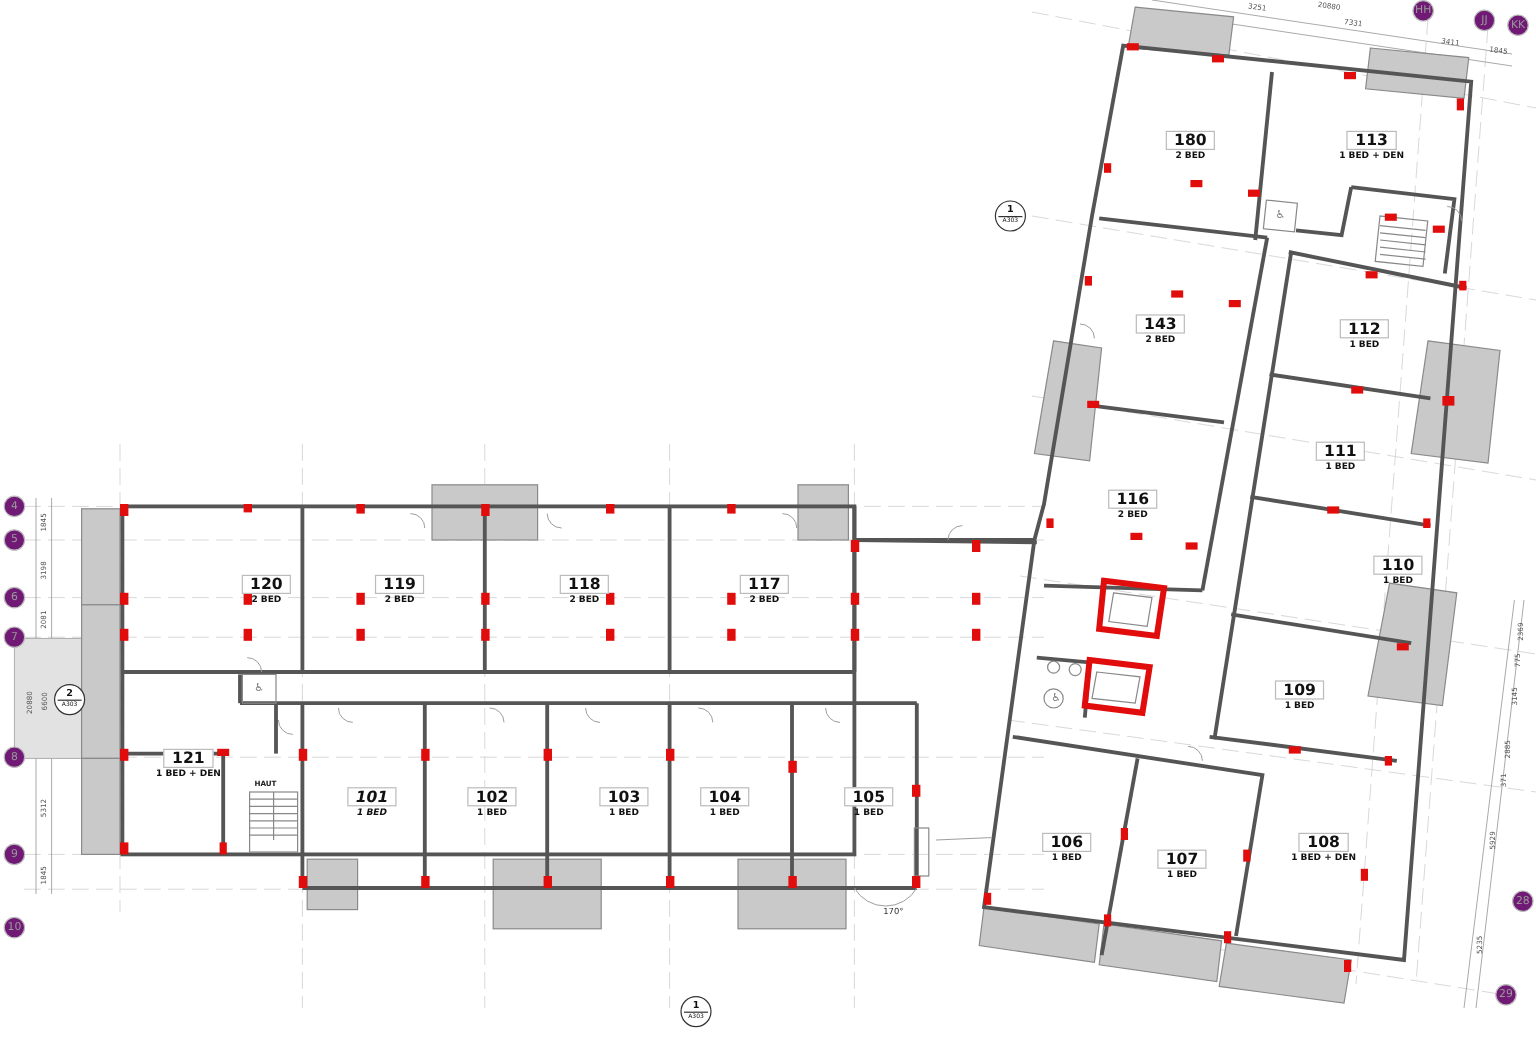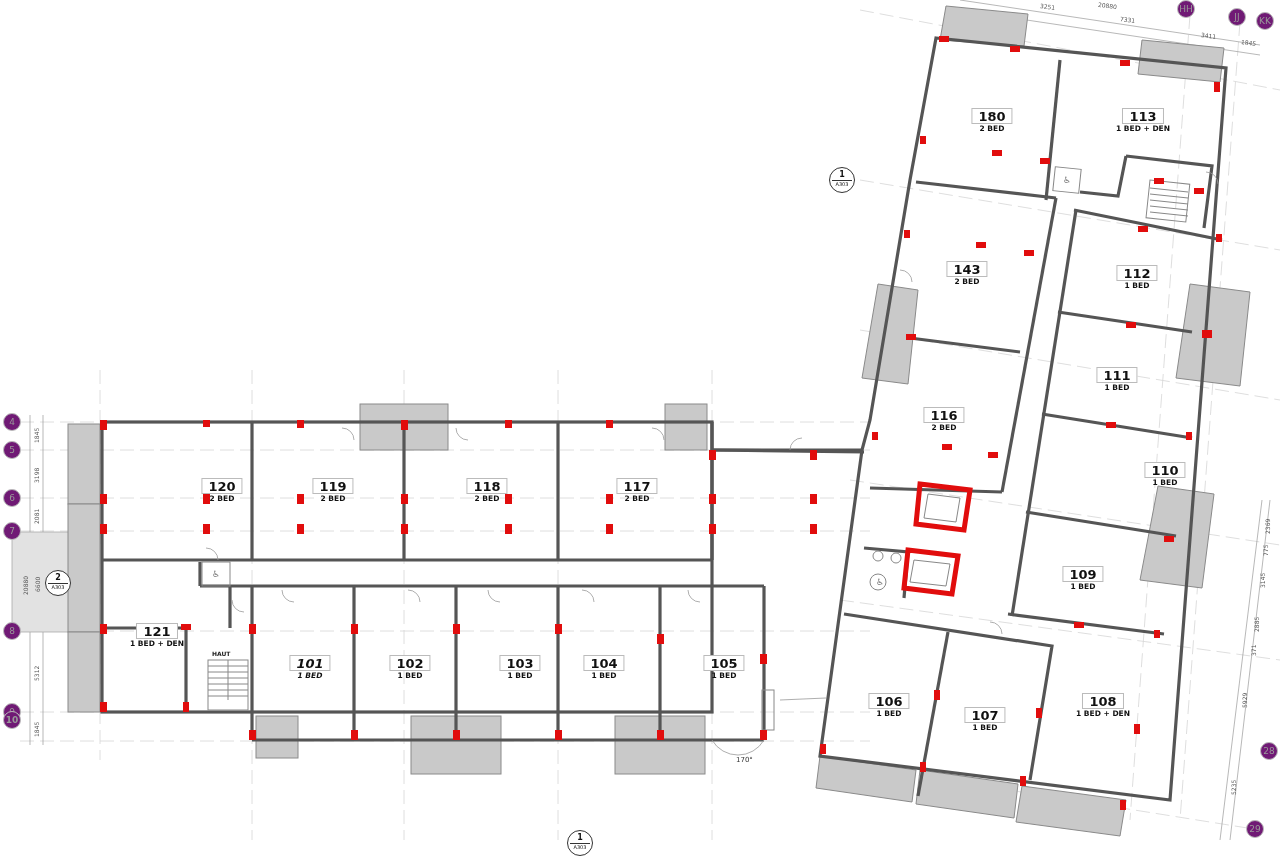--- a/index.html
+++ b/index.html
@@ -289,21 +289,21 @@
   <div class="room-tag" style="left:944px;top:407px;"><span class="room-num">116</span><span class="room-type">2 BED</span></div>
 </div>
 
 <div>
   <div class="grid-bubble" style="left:12px;top:422px;">4</div>
   <div class="grid-bubble" style="left:12px;top:450px;">5</div>
   <div class="grid-bubble" style="left:12px;top:498px;">6</div>
   <div class="grid-bubble" style="left:12px;top:531px;">7</div>
   <div class="grid-bubble" style="left:12px;top:631px;">8</div>
   <div class="grid-bubble" style="left:12px;top:712px;">9</div>
-  <div class="grid-bubble" style="left:12px;top:720px;font-weight:bold;">10</div>
+  <div class="grid-bubble" style="left:12px;top:773px;">10</div>
   <div class="grid-bubble" style="left:1186px;top:9px;">HH</div>
   <div class="grid-bubble" style="left:1237px;top:17px;">JJ</div>
   <div class="grid-bubble" style="left:1265px;top:21px;">KK</div>
   <div class="grid-bubble" style="left:1269px;top:751px;">28</div>
   <div class="grid-bubble" style="left:1255px;top:829px;">29</div>
 </div>
 
 <div>
   <span class="dim-label dim-v" style="left:33px;top:443px;">1845</span>
   <span class="dim-label dim-v" style="left:33px;top:483px;">3198</span>

